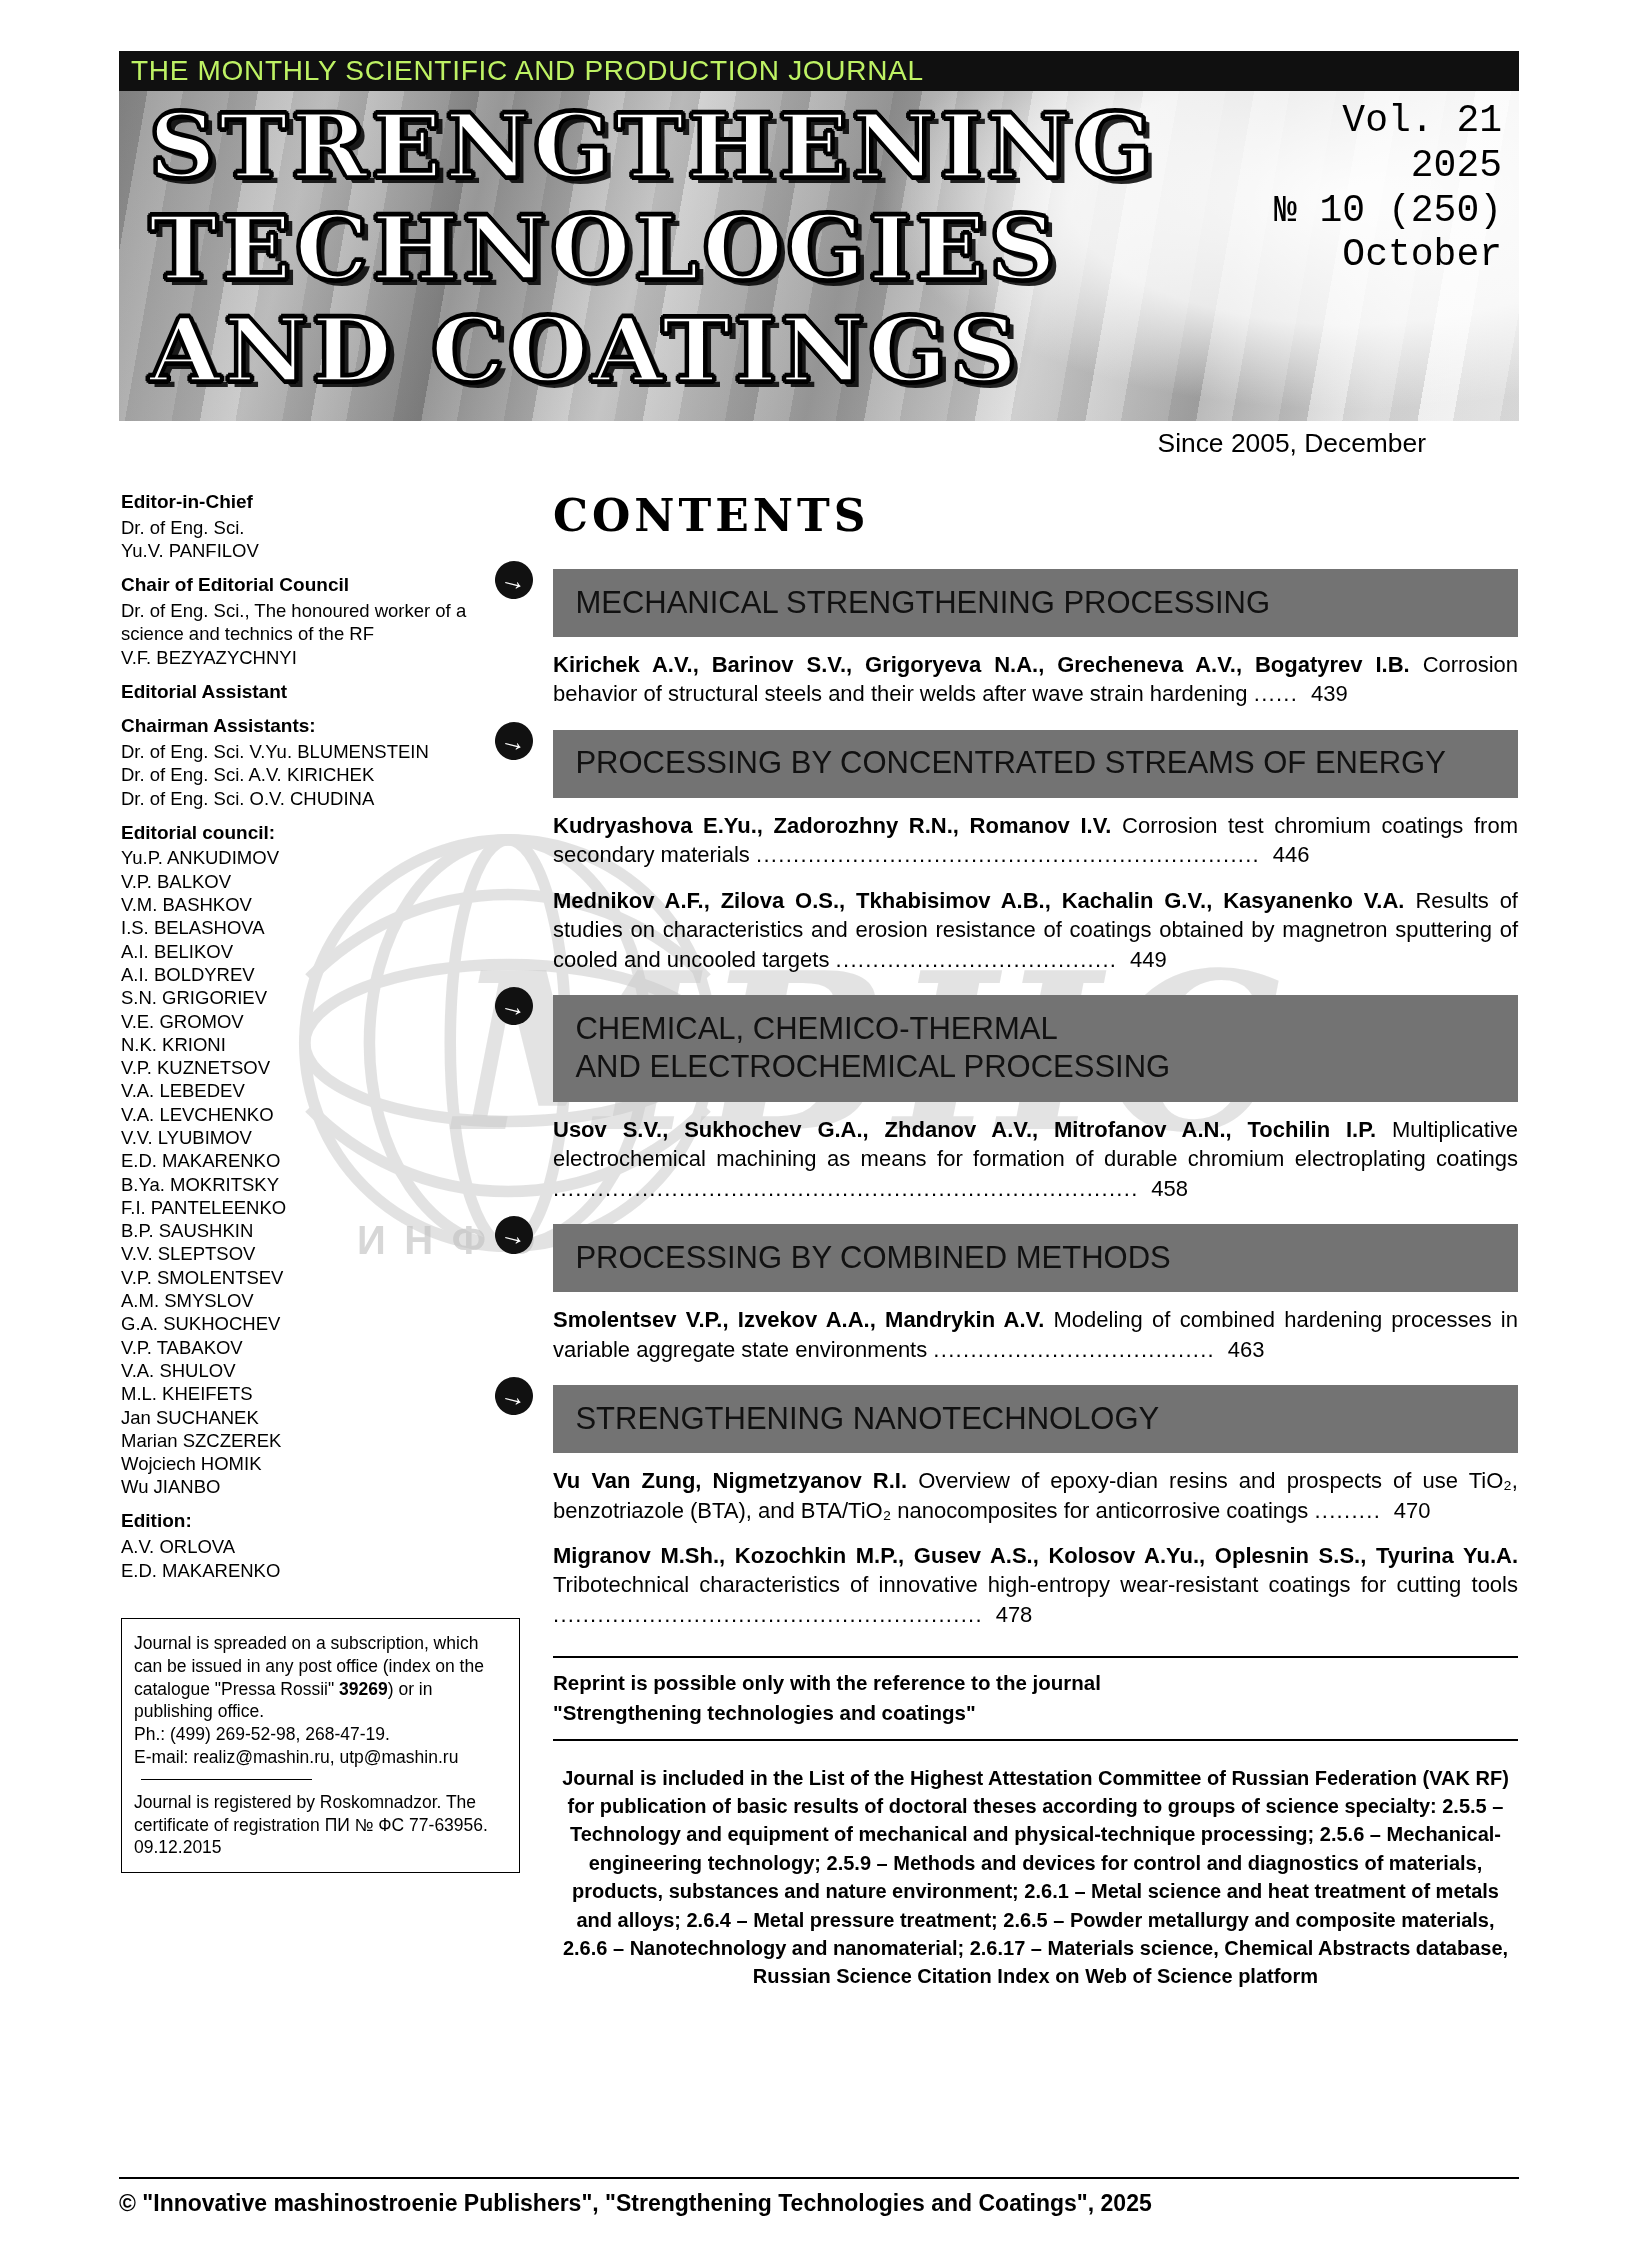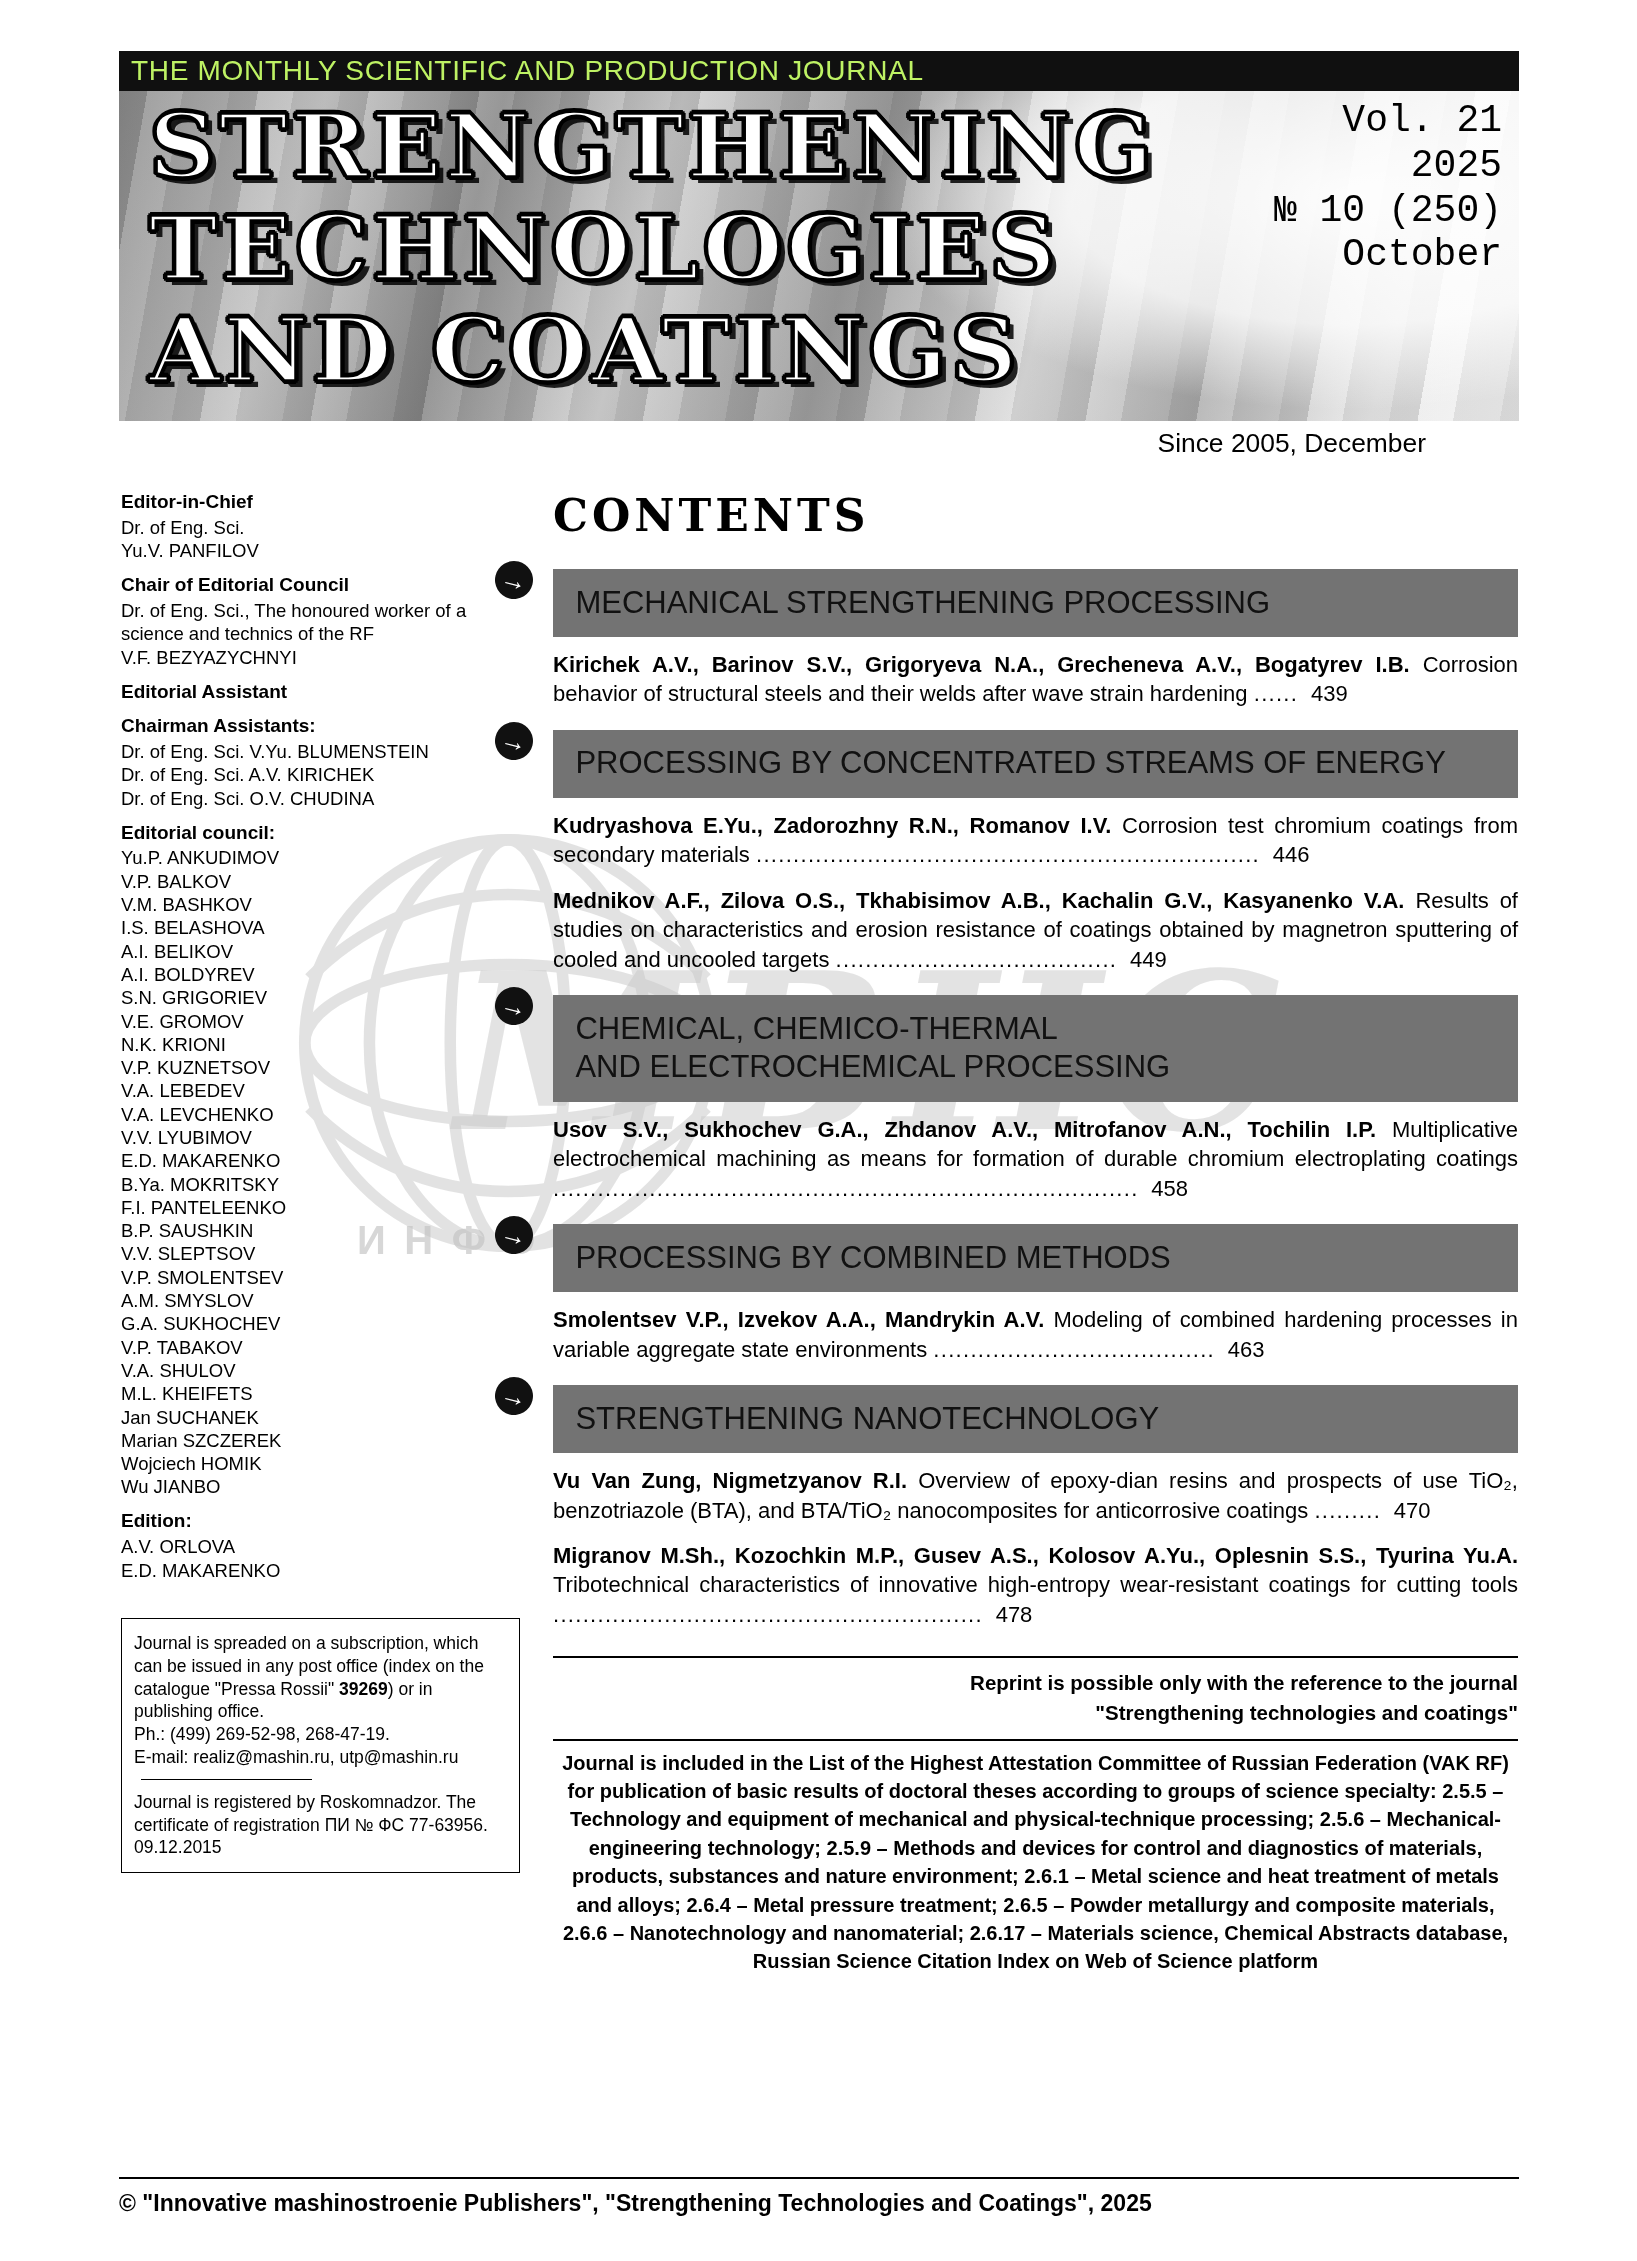--- a/index.html
+++ b/index.html
@@ -61,22 +61,22 @@
     display:flex; align-items:center; justify-content:center; font-size:26.4px; font-weight:bold;
     transform:rotate(14deg);
   }
   .article { font-size:22px; line-height:1.34; margin:13.2px 0 16px; text-align:justify; }
   .authors { font-weight:bold; }
   .leader { letter-spacing:1.3px; }
   .page-num { padding-left:6.6px; }
   
   .notes { margin-top:26.4px; }
   .rule { border:none; border-top:2px solid #000; }
-  .reprint { text-align:right; font-weight:bold; font-size:20.5px; line-height:1.42; padding:10.6px 0 12px; }
-  .vak { text-align:center; font-weight:bold; font-size:20px; line-height:1.42; padding-top:8px; }
+  .reprint { text-align:left; font-weight:bold; font-size:20.5px; line-height:1.42; padding:10.6px 0 12px; }
+  .vak { text-align:center; font-weight:bold; font-size:20px; line-height:1.42; padding-top:23px; }
   .footer { position:absolute; left:119px; width:1400px; top:2177px; z-index:1; border-top:2px solid #000; padding-top:10.6px; }
   .copyright { font-weight:bold; font-size:23px; }
 </style>
 </head>
 <body>
 
 <div class="page">
 
   <div class="watermark">
     <svg class="wm-globe" width="462" height="462" viewBox="0 0 200 200">

